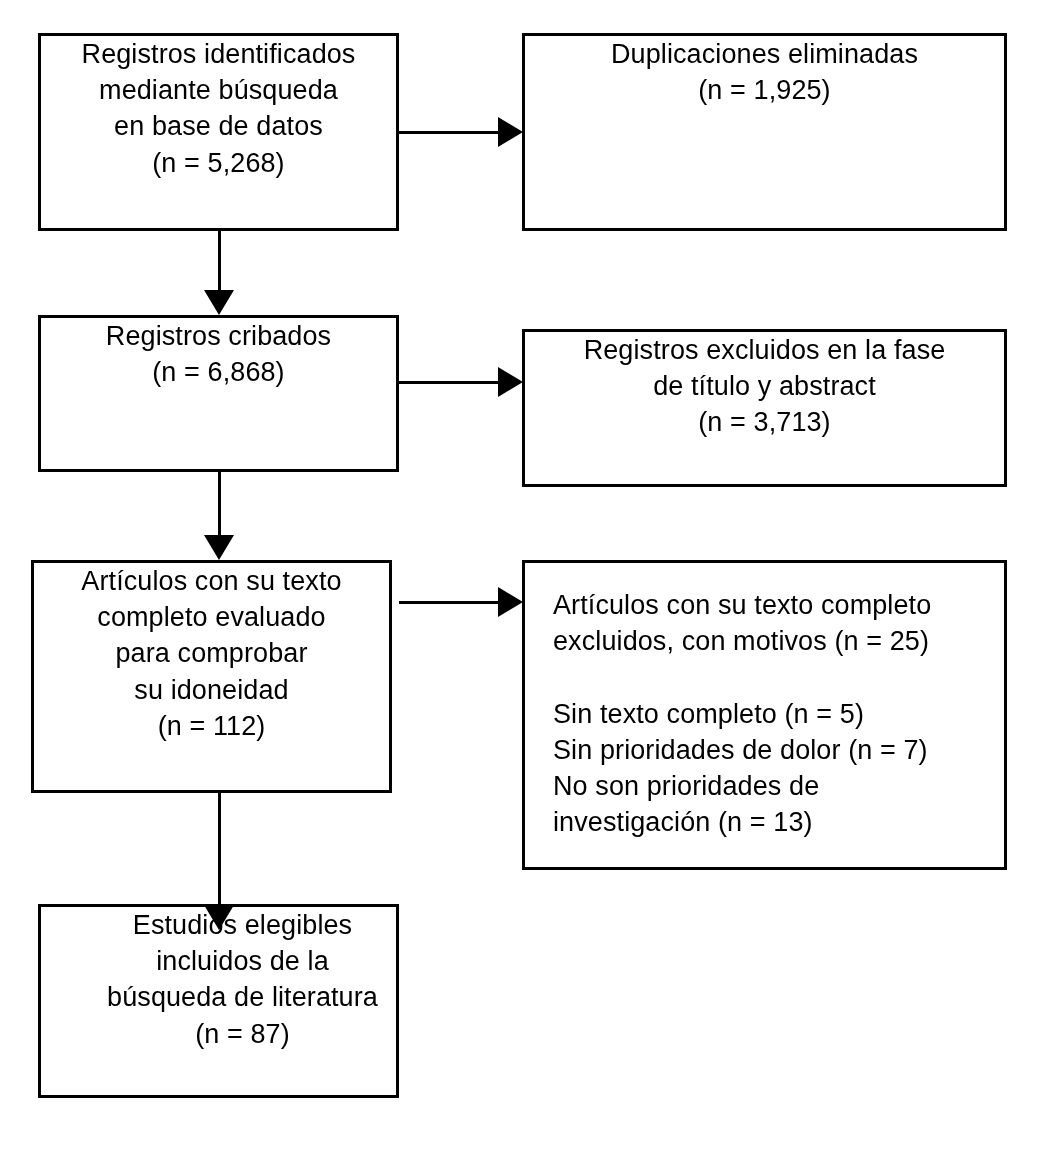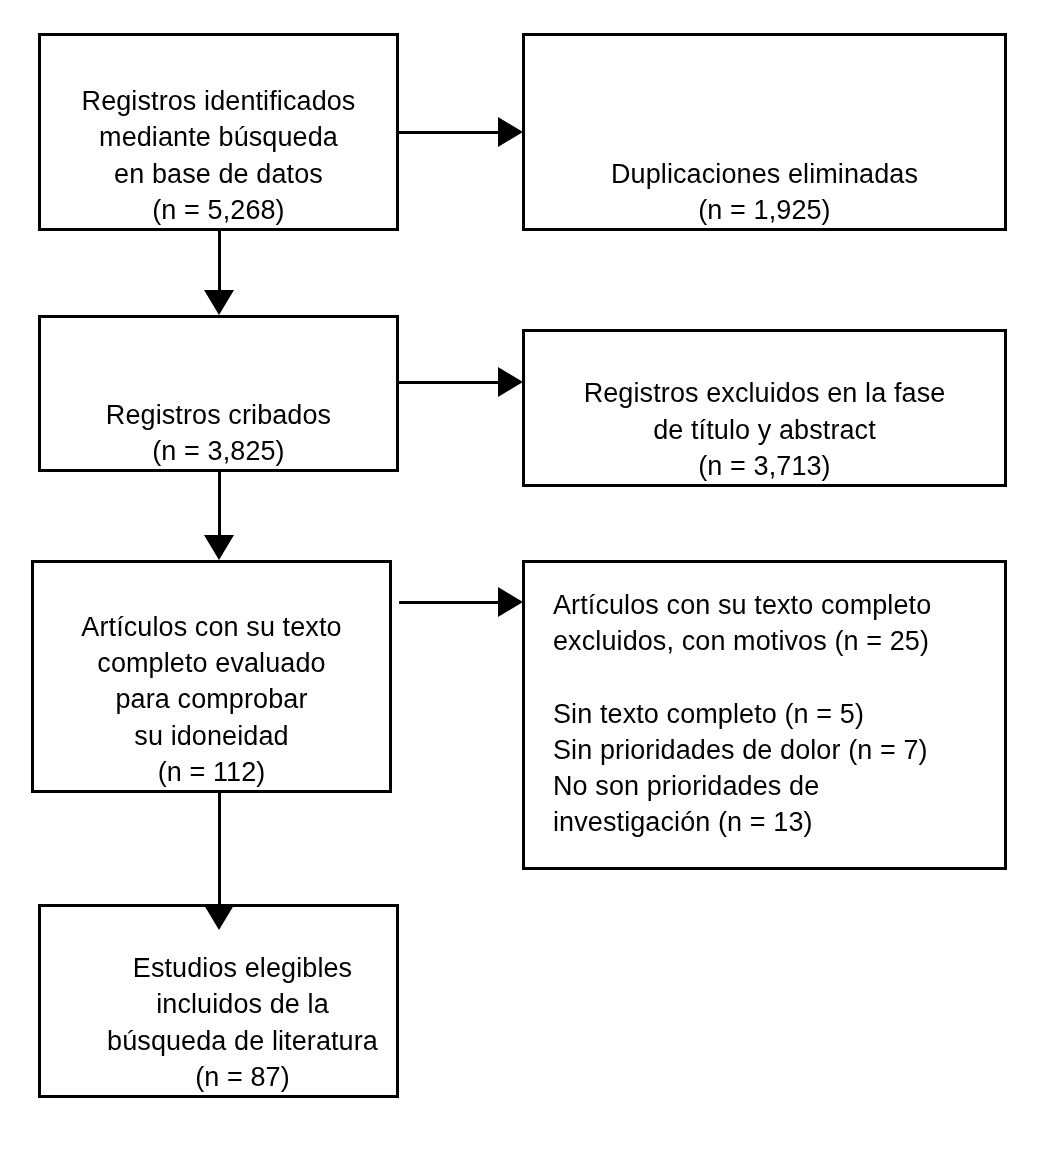--- a/index.html
+++ b/index.html
@@ -17,21 +17,21 @@
     color: #000000;
     overflow: hidden;
   }
   .flow-box {
     position: absolute;
     box-sizing: border-box;
     border: 3px solid #000000;
     background: #ffffff;
     display: flex;
     flex-direction: column;
-    justify-content: flex-end;
+    justify-content: flex-start;
     align-items: center;
   }
   .flow-box.align-left {
     align-items: flex-start;
     justify-content: flex-start;
   }
   .box-text {
     font-size: 27px;
     line-height: 1.34;
     text-align: center;
@@ -96,21 +96,21 @@
 (n = 5,268)</div>
   </div>
 
   <div class="flow-box" id="box-duplicates-removed">
     <div class="box-text">Duplicaciones eliminadas
 (n = 1,925)</div>
   </div>
 
   <div class="flow-box" id="box-records-screened">
     <div class="box-text">Registros cribados
-(n = 3,825)</div>
+(n = 6,868)</div>
   </div>
 
   <div class="flow-box" id="box-records-excluded">
     <div class="box-text">Registros excluidos en la fase
 de título y abstract
 (n = 3,713)</div>
   </div>
 
   <div class="flow-box" id="box-fulltext-assessed">
     <div class="box-text">Artículos con su texto

